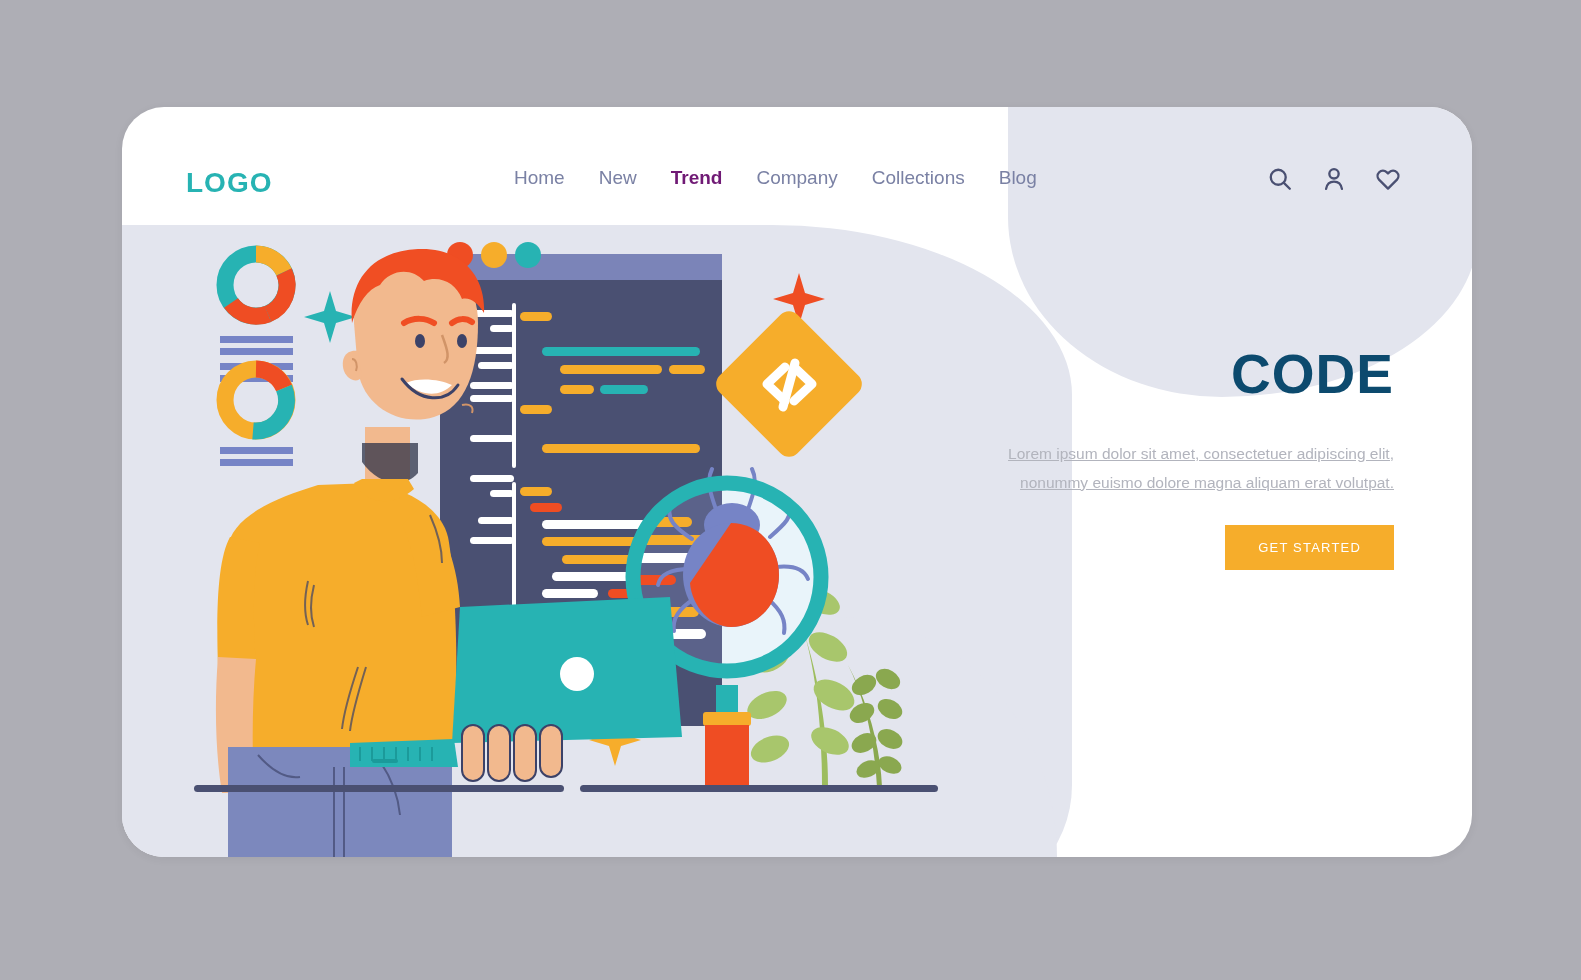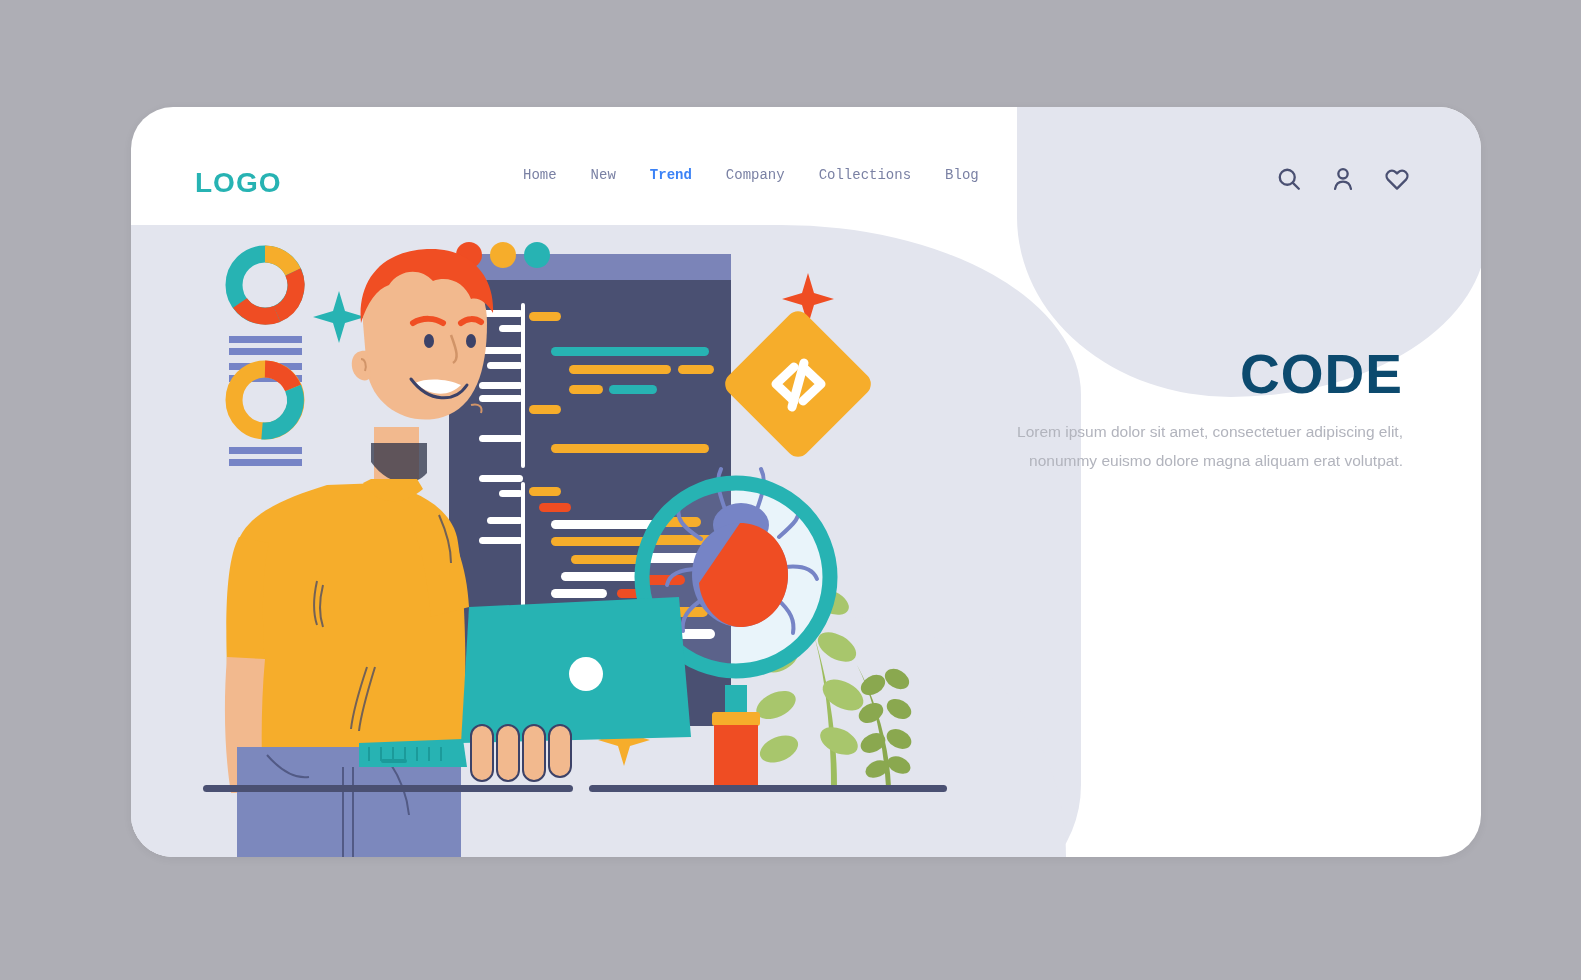--- a/index.html
+++ b/index.html
@@ -6,21 +6,21 @@
   html,body{
     width:1581px; height:980px;
     background:#aeaeb5;
     font-family:"Liberation Sans", sans-serif;
     overflow:hidden;
   }
 
   
   #card{
     position:absolute;
-    left:131px; top:107px;
+    left:122px; top:107px;
     width:1350px; height:750px;
     background:#ffffff;
     border-radius:42px;
     overflow:hidden;
     box-shadow:0 2px 10px rgba(0,0,0,.06);
   }
 
   
   .blob-topright{
     position:absolute;
@@ -53,23 +53,23 @@
   #logo{
     position:absolute; left:64px; top:60px;
     font-size:28px; font-weight:bold; letter-spacing:1px;
     color:#27b3b3;
   }
   #nav{
     position:absolute; left:392px; top:60px;
     display:flex; align-items:center; gap:34px;
   }
   .nav-item{
-    font-size:14px; color:#7a81a4; cursor:pointer; white-space:nowrap;font-family:Liberation Mono, monospace;
-  }
-  .nav-item.active{ color:#3b82f6; font-weight:bold; }
+    font-size:19px; color:#7a81a4; cursor:pointer; white-space:nowrap;
+  }
+  .nav-item.active{ color:#701a75; font-weight:bold; }
 
   #header-icons{
     position:absolute; right:70px; top:58px;
     display:flex; align-items:center; gap:26px;
   }
   .hicon{ width:28px; height:28px; cursor:pointer; display:block; }
 
   
   #hero-text{
     position:absolute;
@@ -77,23 +77,24 @@
     width:420px;
     text-align:right;
     z-index:30;
   }
   #hero-title{
     font-size:55px; line-height:1.07;
     font-weight:bold; letter-spacing:1px;
     color:#0c4a6e;
   }
   #hero-sub{
-    margin-top:14px;
+    margin-top:36px;
     font-size:15.5px; line-height:1.85;
     color:#b2b4bd;
+    text-decoration:underline;
   }
   #cta{
     margin-top:28px;
     display:inline-block;
     padding:15px 33px;
     background:#f6ad2b;
     color:#ffffff;
     font-size:13px; letter-spacing:1.2px;
     border:none; cursor:pointer;
     font-family:"Liberation Sans", sans-serif;
@@ -374,15 +375,18 @@
       <rect x="510" y="678" width="210" height="7" rx="3.5"></rect>
       <rect x="706" y="678" width="110" height="7" rx="3.5"></rect>
     </g>
   </svg>
 
   <div id="hero-text">
     <div id="hero-title">
       <div>CODE</div>
     </div>
     <p id="hero-sub">Lorem ipsum dolor sit amet, consectetuer adipiscing elit, nonummy euismo dolore magna aliquam erat volutpat.</p>
+    <div>
+      <button id="cta">GET STARTED</button>
+    </div>
   </div>
 
 </div>
 
 </body></html>

